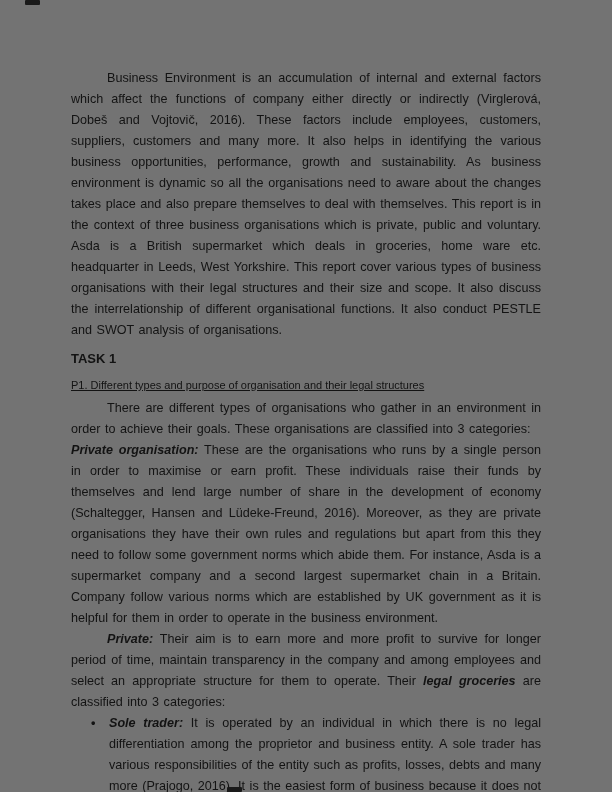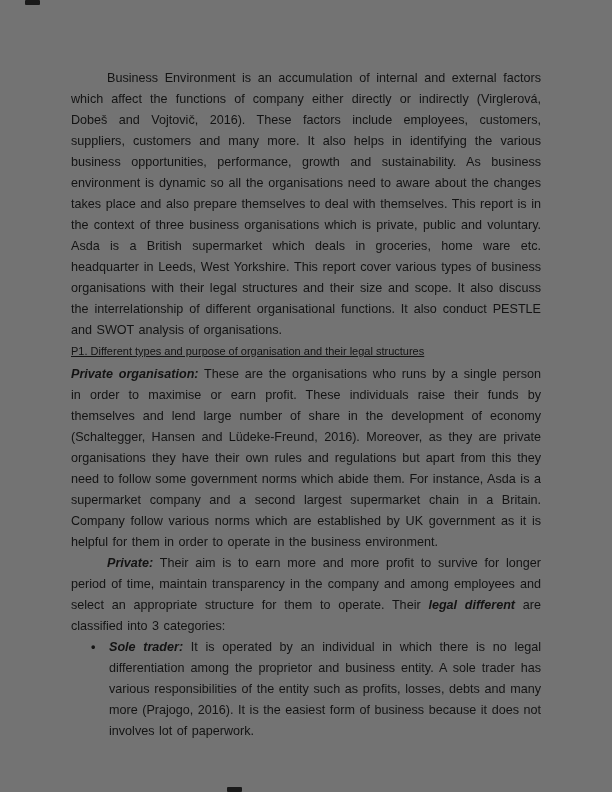--- a/index.html
+++ b/index.html
@@ -86,27 +86,29 @@
 <body>
 
 <div class="page">
 
   <div class="artifact artifact-top"></div>
 
   <div class="content">
 
     <p class="para indent"><span>Business Environment is an accumulation of internal and external factors which affect the functions of company either directly or indirectly (Virglerová, Dobeš and Vojtovič, 2016). These factors include employees, customers, suppliers, customers and many more. It also helps in identifying the various business opportunities, performance, growth and sustainability. As business environment is dynamic so all the organisations need to aware about the changes takes place and also prepare themselves to deal with themselves. This report is in the context of three business organisations which is private, public and voluntary. Asda is a British supermarket which deals in groceries, home ware etc. headquarter in Leeds, West Yorkshire. This report cover various types of business organisations with their legal structures and their size and scope. It also discuss the interrelationship of different organisational functions. It also conduct PESTLE and SWOT analysis of organisations.</span></p>
 
+    <h2 class="task-heading">TASK 1</h2>
 
     <p class="p1-heading"><span class="underline">P1. Different types and purpose of organisation and their legal structures</span></p>
 
+    <p class="para indent"><span>There are different types of organisations who gather in an environment in order to achieve their goals. These organisations are classified into 3 categories:</span></p>
 
     <p class="para"><span class="lead">Private organisation:</span><span> These are the organisations who runs by a single person in order to maximise or earn profit. These individuals raise their funds by themselves and lend large number of share in the development of economy (Schaltegger, Hansen and Lüdeke-Freund, 2016). Moreover, as they are private organisations they have their own rules and regulations but apart from this they need to follow some government norms which abide them. For instance, Asda is a supermarket company and a second largest supermarket chain in a Britain. Company follow various norms which are established by UK government as it is helpful for them in order to operate in the business environment.</span></p>
 
-    <p class="para indent"><span class="lead">Private:</span><span> Their aim is to earn more and more profit to survive for longer period of time, maintain transparency in the company and among employees and select an appropriate structure for them to operate. Their </span><span class="lead">legal different</span><span> are classified into 3 categories:</span></p>
+    <p class="para indent"><span class="lead">Private:</span><span> Their aim is to earn more and more profit to survive for longer period of time, maintain transparency in the company and among employees and select an appropriate structure for them to operate. Their </span><span class="lead">legal groceries</span><span> are classified into 3 categories:</span></p>
 
     <ul class="bullets">
       <li><span class="bullet-glyph">•</span><span class="lead">Sole trader:</span><span> It is operated by an individual in which there is no legal differentiation among the proprietor and business entity. A sole trader has various responsibilities of the entity such as profits, losses, debts and many more (Prajogo, 2016). It is the easiest form of business because it does not involves lot of paperwork.</span></li>
     </ul>
 
   </div>
 
   <div class="artifact artifact-bottom"></div>
 
 </div>

